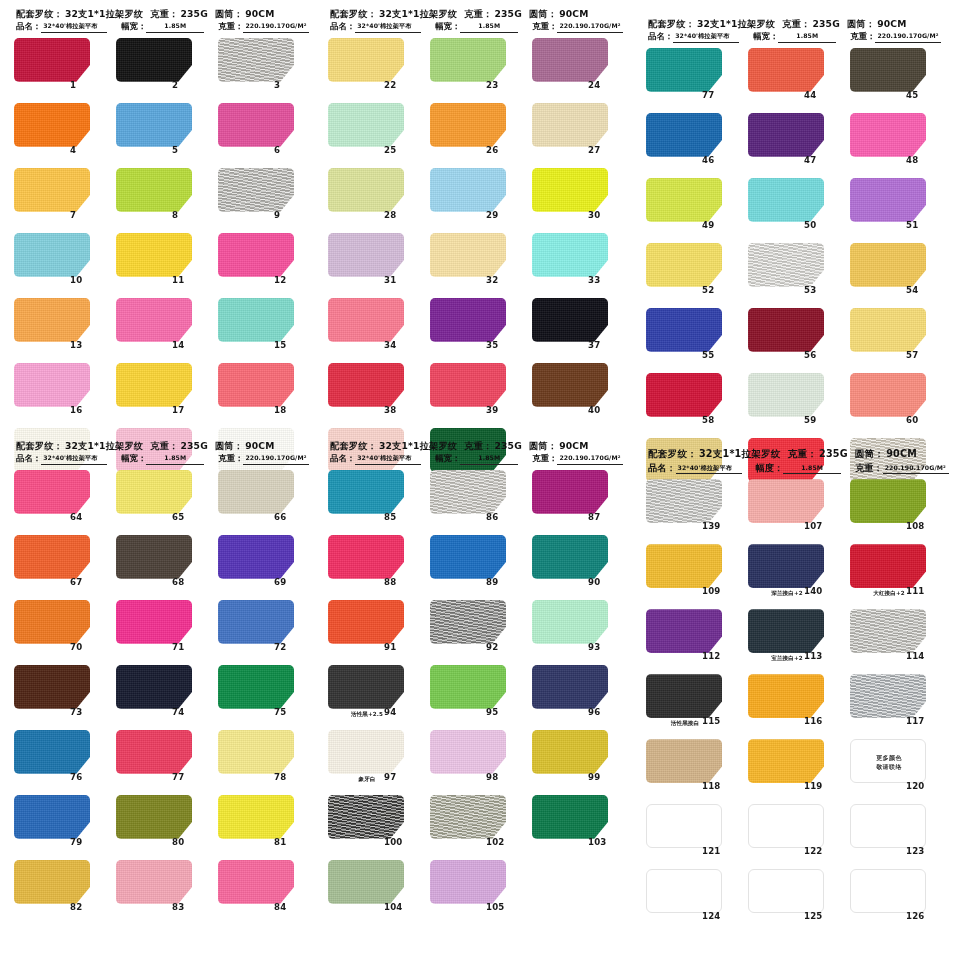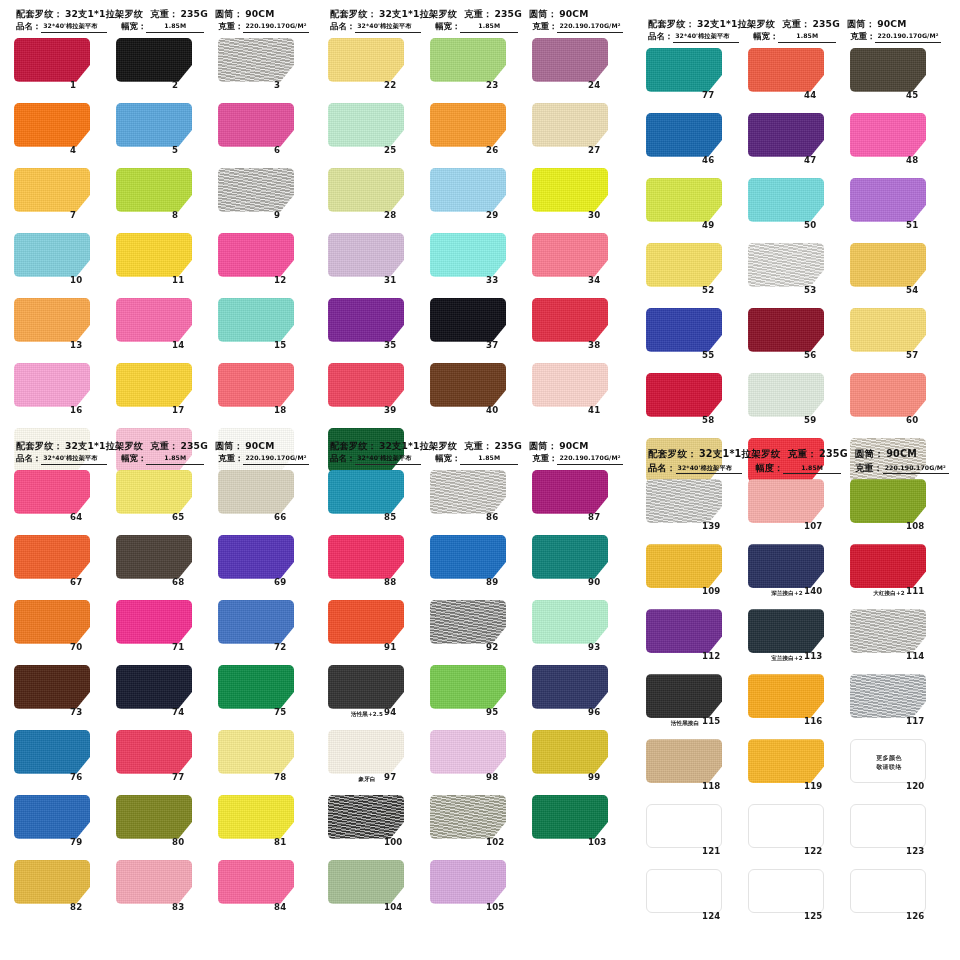--- a/index.html
+++ b/index.html
@@ -289,20 +289,24 @@
         </div>
         <div class="cell">
           <div class="chip" title="30" style="background-color: rgb(234, 242, 26);"></div>
           <div class="num">30</div>
         </div>
         <div class="cell">
           <div class="chip" title="31" style="background-color: rgb(212, 188, 217);"></div>
           <div class="num">31</div>
         </div>
         <div class="cell">
+          <div class="chip" title="32" style="background-color: rgb(248, 226, 166);"></div>
+          <div class="num">32</div>
+        </div>
+        <div class="cell">
           <div class="chip" title="33" style="background-color: rgb(136, 239, 230);"></div>
           <div class="num">33</div>
         </div>
         <div class="cell">
           <div class="chip" title="34" style="background-color: rgb(251, 124, 146);"></div>
           <div class="num">34</div>
         </div>
         <div class="cell">
           <div class="chip" title="35" style="background-color: rgb(123, 35, 150);"></div>
           <div class="num">35</div>

